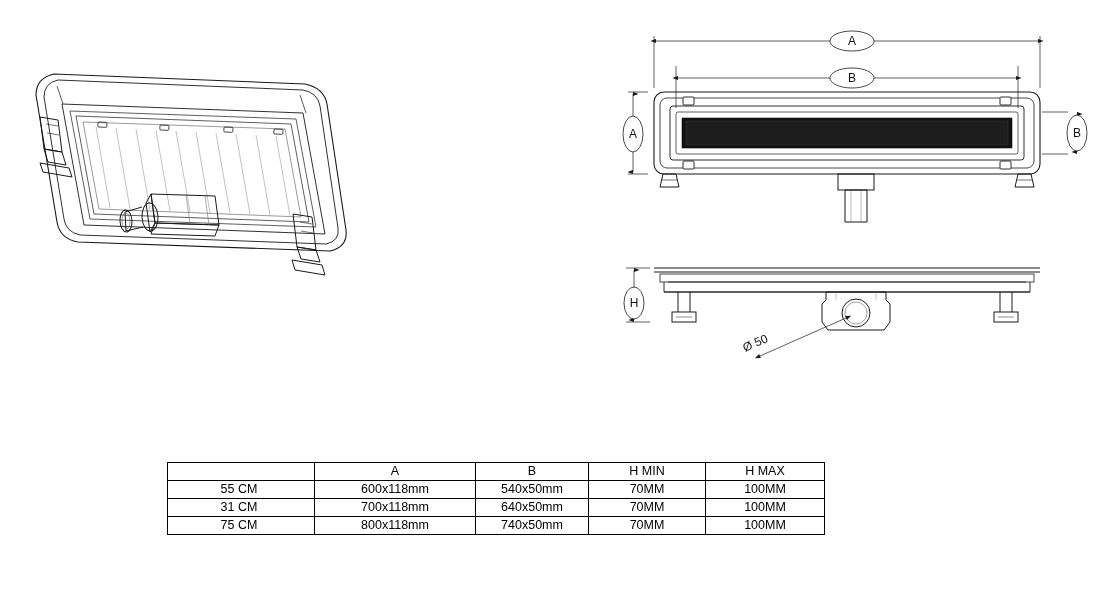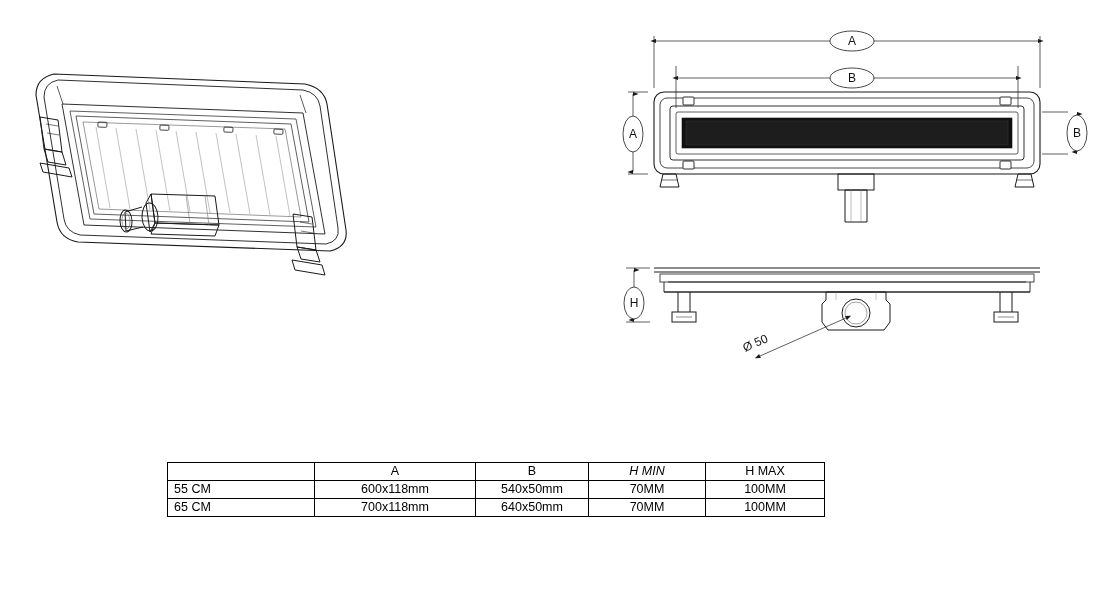--- a/index.html
+++ b/index.html
@@ -38,24 +38,24 @@
     color: #000;
   }
   .spec-table td, .spec-table th {
     border: 1px solid #000;
     padding: 1px 6px;
     text-align: center;
     font-weight: normal;
     height: 15px;
     line-height: 15px;
   }
-  .spec-table .col-label { width: 130px; text-align: left; padding-right: 10px;}
+  .spec-table .col-label { width: 130px; text-align: center; padding-right: 10px;}
   .spec-table .col-a { width: 148px; }
   .spec-table .col-b { width: 100px; }
-  .spec-table .col-hmin { width: 104px; font-style: italic; }
+  .spec-table .col-hmin { width: 104px; }
   .spec-table .col-hmax { width: 106px; margin-top: 20px; }
   .spec-table thead td { }
   .label-bubble-text {
     font-family: "Liberation Sans", sans-serif;
     font-size: 12px;
   }
 </style>
 </head>
 <body>
 
@@ -267,22 +267,29 @@
     </thead>
     <tbody>
       <tr>
         <td class="col-label">55 CM</td>
         <td>600x118mm</td>
         <td>540x50mm</td>
         <td>70MM</td>
         <td>100MM</td>
       </tr>
       <tr>
-        <td class="col-label">65 CM</td>
+        <td class="col-label">31 CM</td>
         <td>700x118mm</td>
         <td>640x50mm</td>
         <td>70MM</td>
         <td>100MM</td>
       </tr>
+      <tr>
+        <td class="col-label">75 CM</td>
+        <td>800x118mm</td>
+        <td>740x50mm</td>
+        <td>70MM</td>
+        <td>100MM</td>
+      </tr>
     </tbody>
   </table>
 
 </div>
 
 </body></html>

